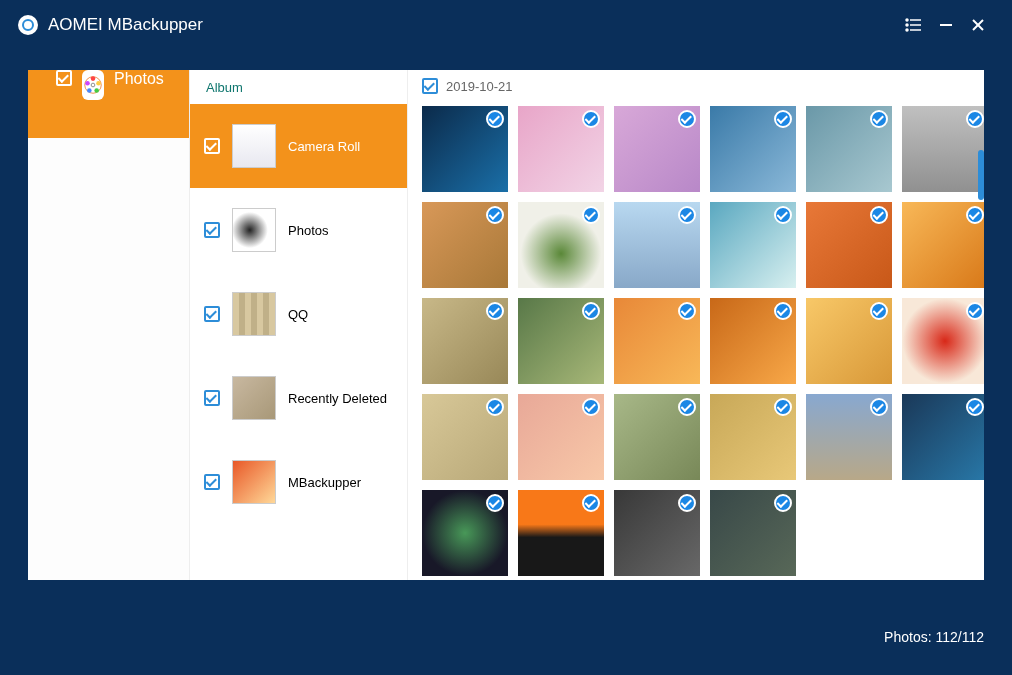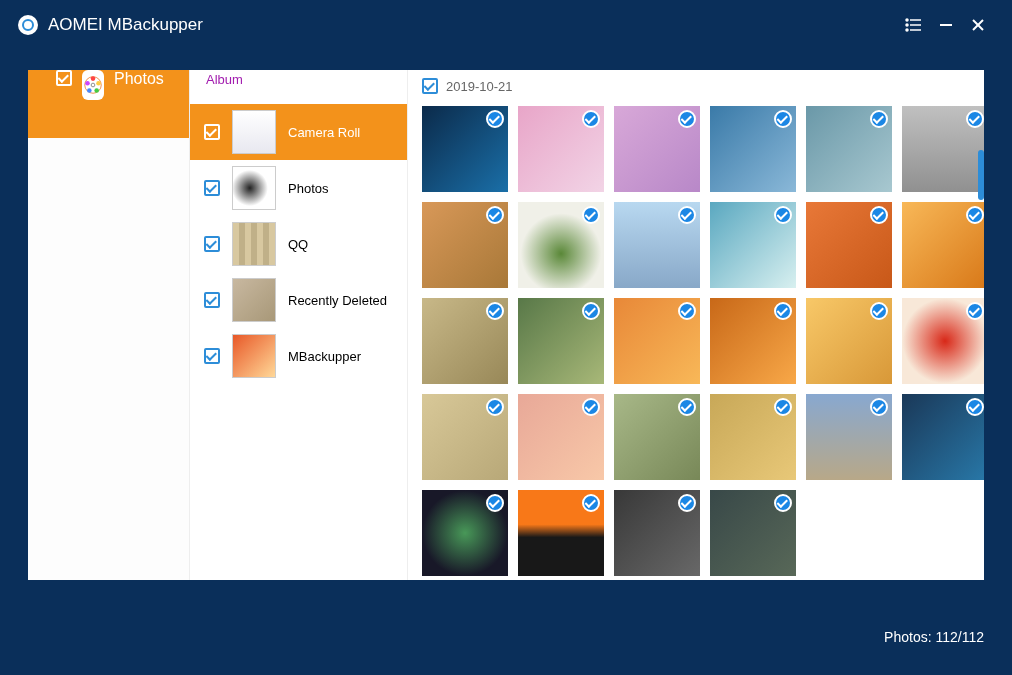--- a/index.html
+++ b/index.html
@@ -14,22 +14,22 @@
 .sidebar{width:162px;background:#fdfdfd;border-right:1px solid #eee}
 .sidebar-item{height:68px;display:flex;align-items:flex-start;padding:0 28px;cursor:pointer;gap:10px}
 .sidebar-item.active{background:#f3921b;color:#fff}
 .cb{width:16px;height:16px;border:2px solid #f3921b;border-radius:2px;display:inline-flex;align-items:center;justify-content:center;flex-shrink:0;background:#fff}
 .sidebar-item.active .cb{border-color:#fff;background:transparent}
 .cb.checked::after{content:"";width:8px;height:4px;border-left:2px solid #f3921b;border-bottom:2px solid #f3921b;transform:rotate(-45deg) translate(0,-1px)}
 .sidebar-item.active .cb.checked::after{border-color:#fff}
 .photos-ico{width:30px;height:30px;background:#fff;border-radius:6px;display:flex;align-items:center;justify-content:center}
 .photos-ico svg{width:22px;height:22px}
 .albumcol{width:218px;border-right:1px solid #eee}
-.albumcol .hdr{height:34px;padding:2px 16px 0;font-size:13px;color:#a21caf}
-.album-item{height:56px;display:flex;align-items:center;padding:0 14px;gap:12px;cursor:pointer}
+.albumcol .hdr{height:34px;padding:10px 16px 0;font-size:13px;color:#0f766e}
+.album-item{height:84px;display:flex;align-items:center;padding:0 14px;gap:12px;cursor:pointer}
 .album-item.active{background:#f3921b;color:#fff}
 .album-item .cb{border-color:#2d8dd8}
 .album-item .cb.checked::after{border-color:#2d8dd8}
 .album-item.active .cb{border-color:#fff;background:transparent}
 .album-item.active .cb.checked::after{border-color:#fff}
 .album-thumb{width:44px;height:44px;background:#ddd;border:1px solid #ccc;flex-shrink:0}
 .album-item .lbl{font-size:13px}
 .gridwrap{flex:1;overflow:hidden;position:relative}
 .date-row{display:flex;align-items:center;gap:8px;padding:8px 14px;font-size:13px;color:#666}
 .date-row .cb{border-color:#2d8dd8}

